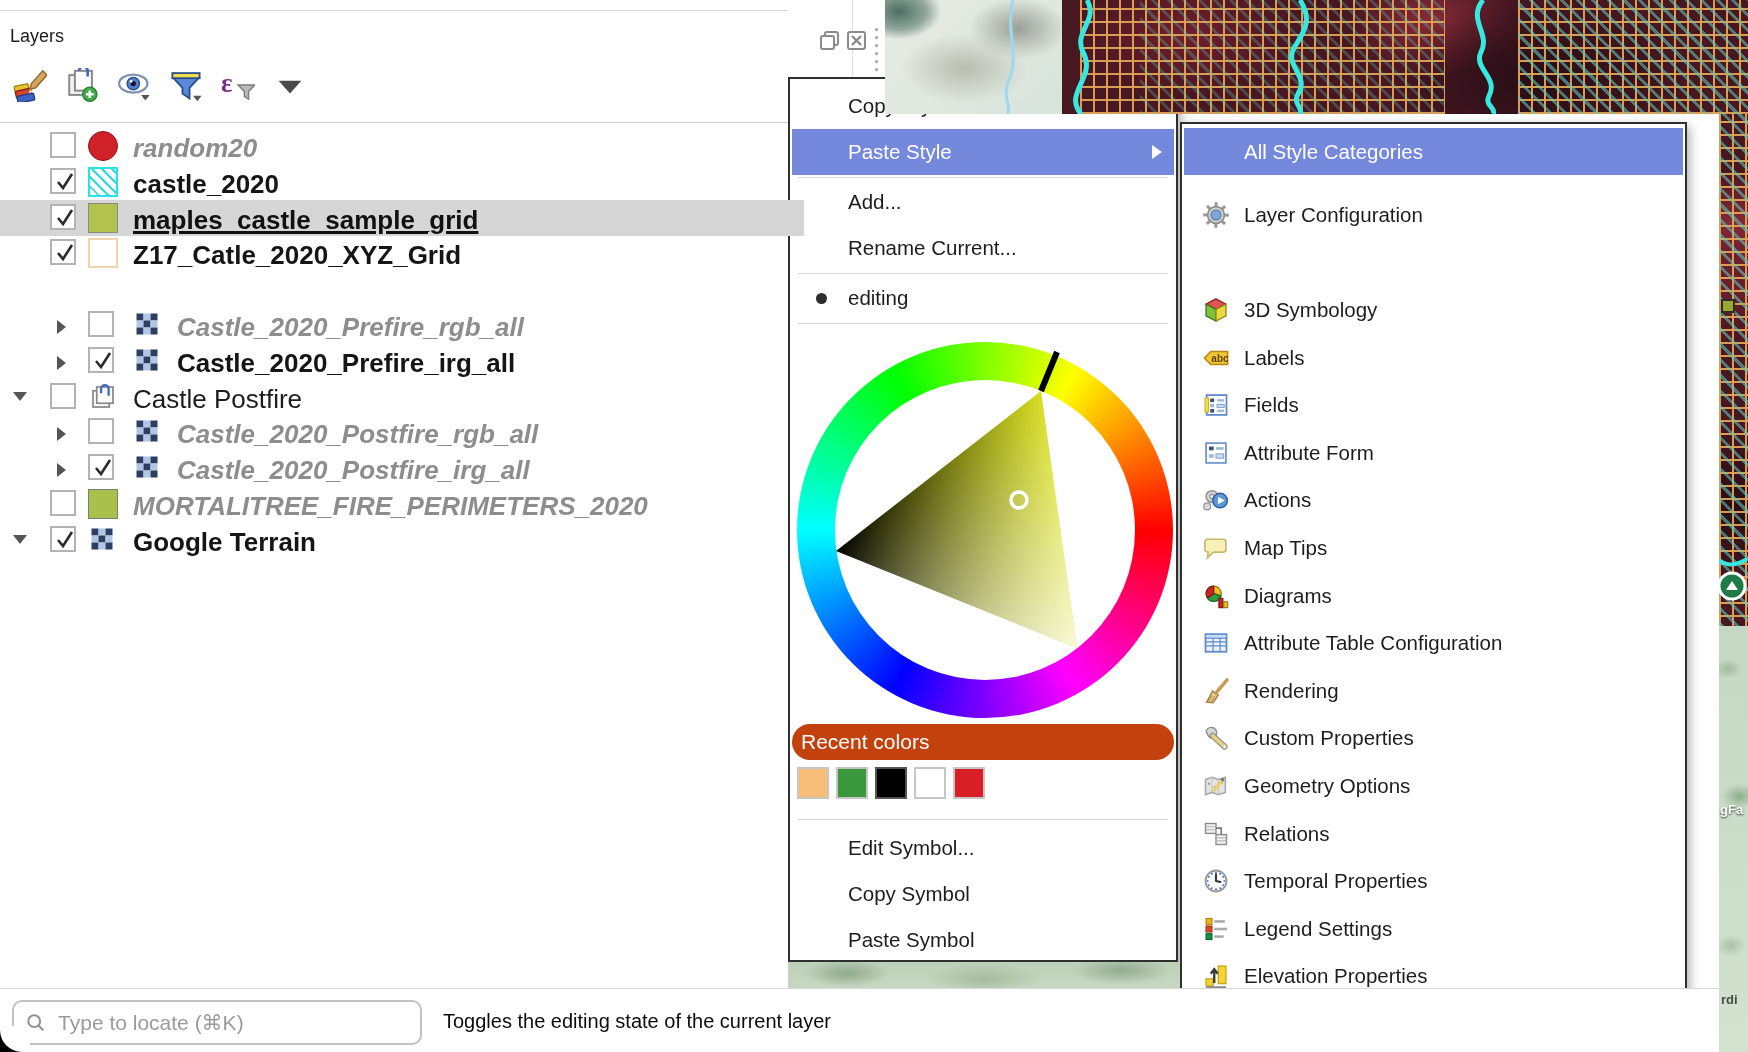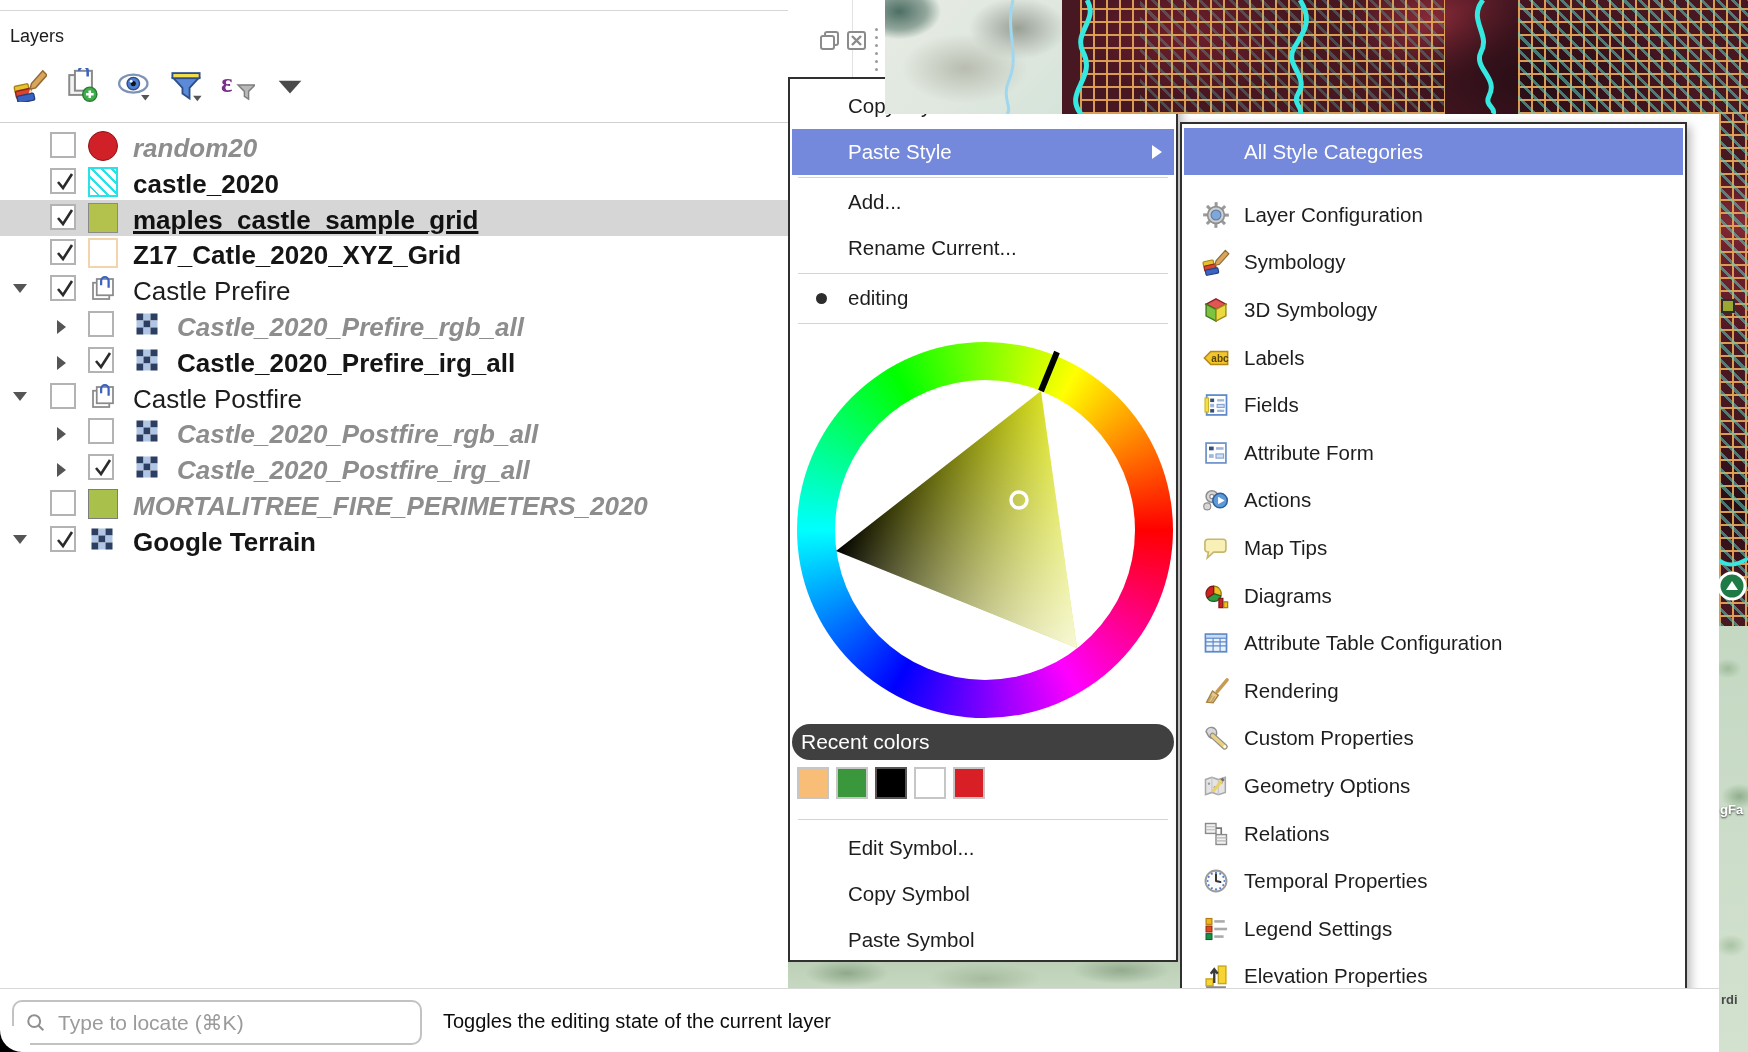--- a/index.html
+++ b/index.html
@@ -7,21 +7,21 @@
           font-family:"Liberation Sans", sans-serif; -webkit-font-smoothing:antialiased;}
   
   #layers-panel{position:absolute;left:0;top:0;width:788px;height:988px;background:#fff;z-index:1;}
   #panel-topline{position:absolute;left:0;top:10px;width:788px;height:1px;background:#d6d6d6;}
   #panel-title{position:absolute;left:10px;top:26px;font-size:18px;color:#1c1c1e;}
   #panel-toolbar{position:absolute;left:10px;top:62px;height:46px;display:flex;align-items:center;gap:12px;}
   .tbico{width:40px;height:40px;display:flex;align-items:center;justify-content:center;}
   #panel-sep{position:absolute;left:0;top:122px;width:788px;height:1px;background:#d0d0d0;}
   #layer-tree{position:absolute;left:0;top:128px;width:788px;height:560px;}
   .lrow{position:absolute;left:0;width:788px;height:36px;}
-  .lrow.selected{background:#d6d6d6;}
+  .lrow.selected{background:#d6d6d6;padding-left:16px;}
   .larrow{position:absolute;top:13px;width:0;height:0;}
   .larrow.down{border-left:7px solid transparent;border-right:7px solid transparent;border-top:9px solid #555;}
   .larrow.right{border-top:7px solid transparent;border-bottom:7px solid transparent;border-left:9px solid #555;}
   .lcheck{position:absolute;top:4px;width:26px;height:26px;background:#fff;border:2px solid #b3b3b3;box-sizing:border-box;}
   .lcheck svg{position:absolute;left:-2px;top:-3px;}
   .lswatch{position:absolute;top:3px;width:30px;height:30px;box-sizing:border-box;}
   .llabel{position:absolute;top:5px;font-size:26px;white-space:nowrap;color:#151515;}
   .st-italic{font-style:italic;color:#8d8d8d;font-weight:bold;}
   .st-bold{font-weight:bold;color:#151515;}
   .st-bold-underline{font-weight:bold;color:#111;text-decoration:underline;text-decoration-thickness:2.5px;}
@@ -84,21 +84,21 @@
   .mi u{text-decoration-thickness:1.5px;text-underline-offset:3px;}
   .sub{position:absolute;right:12px;top:50%;margin-top:-7px;width:0;height:0;
        border-left:10px solid #3c3c3c;border-top:7px solid transparent;border-bottom:7px solid transparent;}
   .mi.hl .sub{border-left-color:#fff;}
   .msep{position:absolute;left:8px;right:8px;height:1px;background:#d4d4d4;}
   .radio-dot{position:absolute;left:24px;top:50%;margin-top:-5px;width:11px;height:11px;border-radius:50%;background:#2d2d2d;}
   
   .mi3 .ic{position:absolute;left:17px;width:30px;height:30px;display:flex;align-items:center;justify-content:center;}
   .mi3 .lbl{padding-left:60px;}
   
-  #recent-bar{position:absolute;left:2px;right:2px;top:645px;height:36px;background:#404040;display:flex;align-items:center;border-radius:18px;}
+  #recent-bar{position:absolute;left:2px;right:2px;top:645px;height:36px;background:#c2410c;display:flex;align-items:center;border-radius:18px;}
   #recent-bar span{color:#fff;font-size:21px;padding-left:9px;}
   #swatch-row{position:absolute;left:7px;top:688px;display:flex;gap:7px;}
   .csw{width:32px;height:32px;border:2px solid #c6c6c6;box-sizing:border-box;}
   
   #wheelbox{position:absolute;left:7px;top:263px;width:376px;height:376px;}
   #ring{position:absolute;inset:0;border-radius:50%;
         background:conic-gradient(from 90deg,#f00 0%,#f0f 16.7%,#00f 33.3%,#0ff 50%,#0f0 66.7%,#ff0 83.3%,#f00 100%);}
   #ringhole{position:absolute;left:38px;top:38px;width:300px;height:300px;border-radius:50%;background:#fff;}
   #wheelsvg{position:absolute;inset:0;}
 </style>
@@ -200,34 +200,20 @@
         <div class="lrow" style="top: 107.4px;">
           <span class="lcheck" style="left:50px">
             <svg width="30" height="30" viewBox="0 0 30 30">
               <path d="M8,15 l5,6 9,-14" fill="none" stroke="#2b2b2b" stroke-width="2.6"></path>
             </svg>
           </span>
           <span class="lswatch" style="left:88px">
             <div style="width:30px;height:30px;background:#fff;border:2px solid #F2D4AD;box-sizing:border-box;"></div>
           </span>
           <span class="llabel st-bold" style="left:133px">Z17_Catle_2020_XYZ_Grid</span>
-        </div>
-        <div class="lrow" style="top: 143.2px;">
-          <span class="larrow down" style="left:13px"></span>
-          <span class="lcheck" style="left:50px">
-            <svg width="30" height="30" viewBox="0 0 30 30">
-              <path d="M8,15 l5,6 9,-14" fill="none" stroke="#2b2b2b" stroke-width="2.6"></path>
-            </svg>
-          </span>
-          <span class="lswatch" style="left:88px"><svg width="30" height="30" viewBox="0 0 24 24">
-              <rect x="4" y="7" width="13" height="13" fill="#fff" stroke="#8a8a8a" stroke-width="1.4"></rect>
-              <rect x="7" y="4" width="13" height="13" fill="#fff" stroke="#8a8a8a" stroke-width="1.4"></rect>
-              <path d="M10.5,9 v-3.5 a3,3 0 0 1 6,0 V11" fill="none" stroke="#3b63c4" stroke-width="1.8"></path>
-            </svg></span>
-          <span class="llabel st-regular" style="left:133px">Castle Prefire</span>
         </div>
         <div class="lrow" style="top: 179px;">
           <span class="larrow right" style="left:57px"></span>
           <span class="lcheck" style="left:88px"></span>
           <span class="lswatch" style="left:133px"><svg width="28" height="28" viewBox="0 0 24 24">
               <rect x="3" y="3" width="6" height="6" fill="#2c3f63"></rect>
               <rect x="9" y="3" width="6" height="6" fill="#b0c6e4"></rect>
               <rect x="15" y="3" width="6" height="6" fill="#2c3f63"></rect>
               <rect x="3" y="9" width="6" height="6" fill="#b0c6e4"></rect>
               <rect x="9" y="9" width="6" height="6" fill="#2c3f63"></rect>
@@ -505,33 +491,20 @@
               <rect x="10.8" y="1" width="2.6" height="4.4" fill="#9a9a9a" transform="rotate(225 12 12)"></rect>
               <rect x="10.8" y="1" width="2.6" height="4.4" fill="#9a9a9a" transform="rotate(270 12 12)"></rect>
               <rect x="10.8" y="1" width="2.6" height="4.4" fill="#9a9a9a" transform="rotate(315 12 12)"></rect>
               <circle cx="12" cy="12" r="7.2" fill="#cfcfcf" stroke="#8f8f8f" stroke-width="1.4"></circle>
               <circle cx="12" cy="12" r="4.2" fill="#7fa8d9" stroke="#5c80ad"></circle>
             </g>
           </svg>
         </span>
         <span class="lbl">Layer Configuration</span>
       </div>
-      <div class="mi mi3 " style="top:114.6px;height:47.6px">
-        <span class="ic">
-          <svg width="28" height="28" viewBox="0 0 24 24">
-            <g>
-              <rect x="1" y="11" width="9" height="4.6" rx="1" fill="#e8c22a" stroke="#a5851a" transform="rotate(-12 5.5 13)"></rect>
-              <rect x="2" y="14.5" width="10" height="4.6" rx="1" fill="#d9452e" stroke="#8f2317" transform="rotate(-12 7 17)"></rect>
-              <rect x="3" y="18" width="11" height="4.6" rx="1" fill="#3b63c4" stroke="#24407f" transform="rotate(-12 8 20)"></rect>
-              <path d="M20,2 l3,3 -8,9 -4,1 1,-4 z" fill="#d9a45b" stroke="#8f6a33"></path>
-            </g>
-          </svg>
-        </span>
-        <span class="lbl">Symbology</span>
-      </div>
       <div class="mi mi3 " style="top:162.2px;height:47.6px">
         <span class="ic">
           <svg width="28" height="28" viewBox="0 0 24 24">
             <g stroke-width="1.2">
               <polygon points="12,2.5 20.5,7 12,11.5 3.5,7" fill="#e25555" stroke="#8f2020"></polygon>
               <polygon points="3.5,7 12,11.5 12,21.5 3.5,17" fill="#7cc342" stroke="#3f7a1a"></polygon>
               <polygon points="20.5,7 12,11.5 12,21.5 20.5,17" fill="#ead93f" stroke="#9a8a16"></polygon>
             </g>
           </svg>
         </span>

